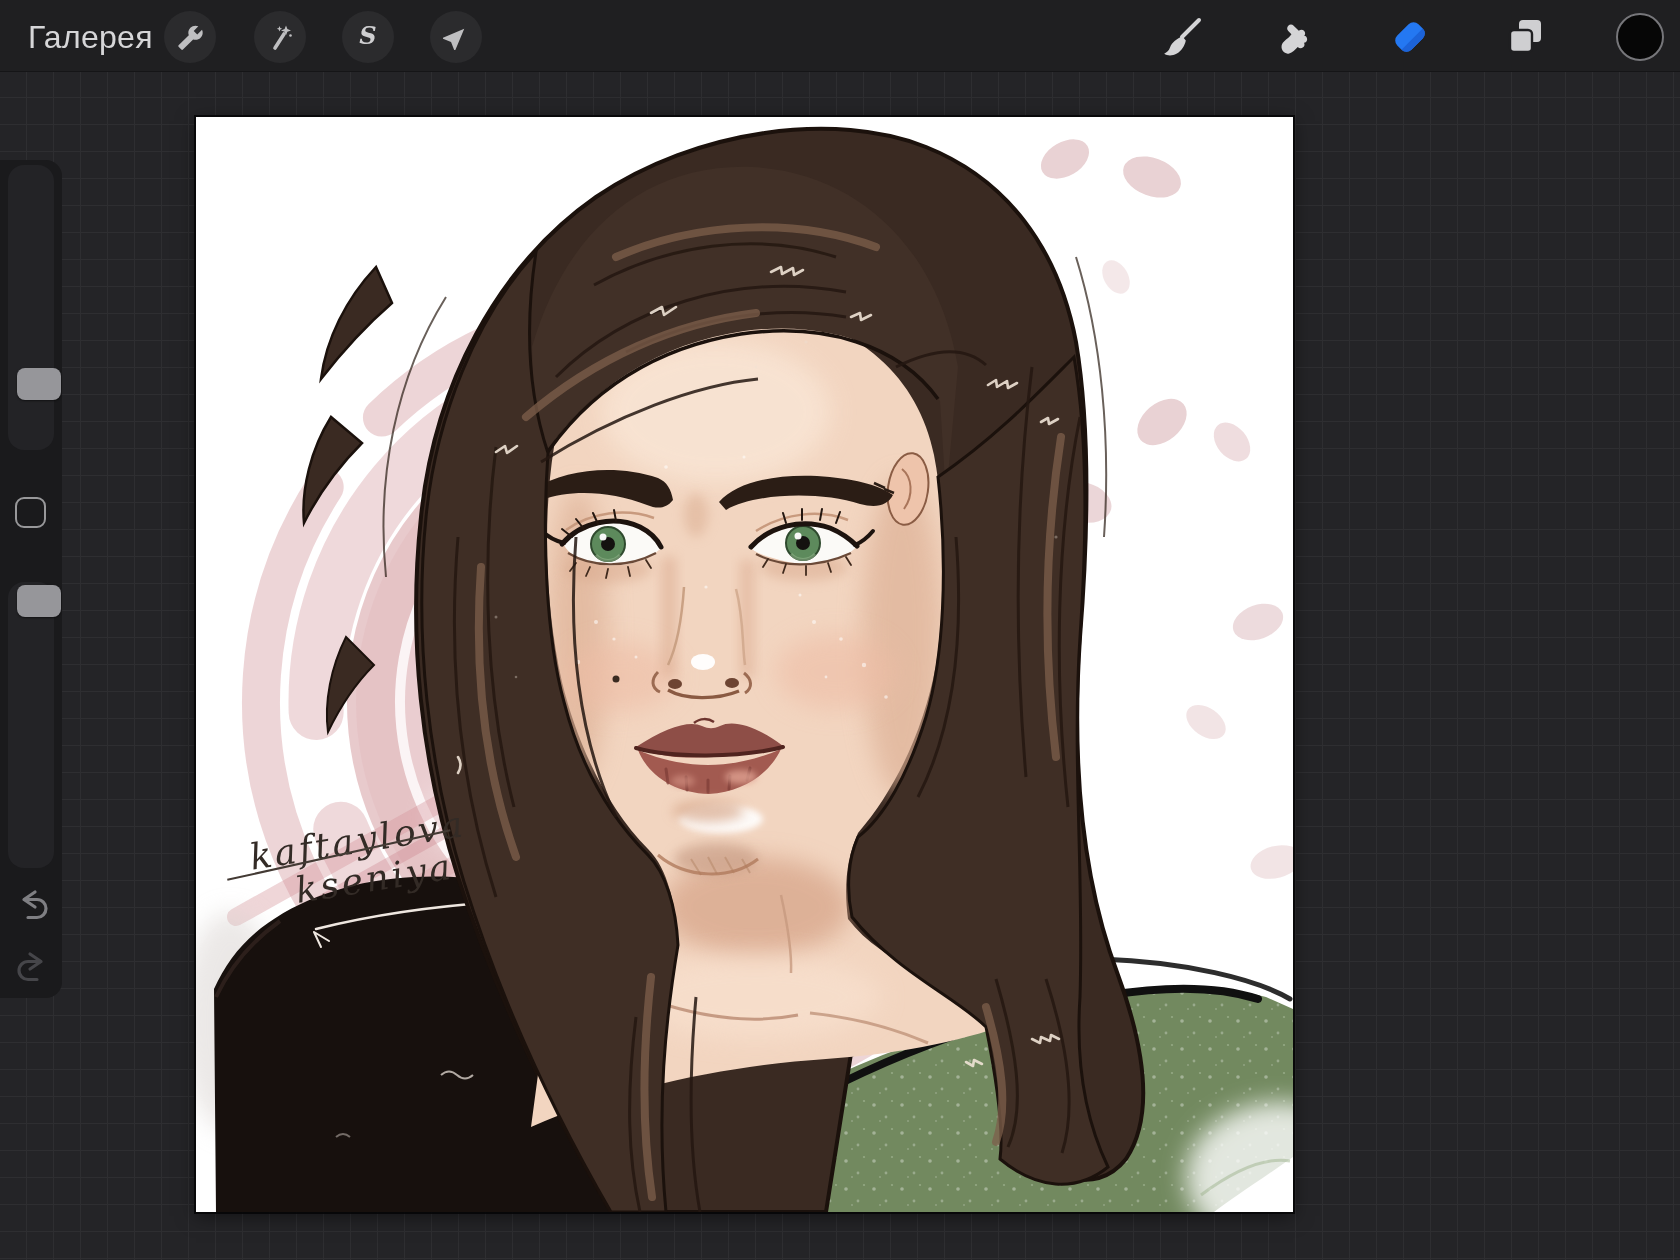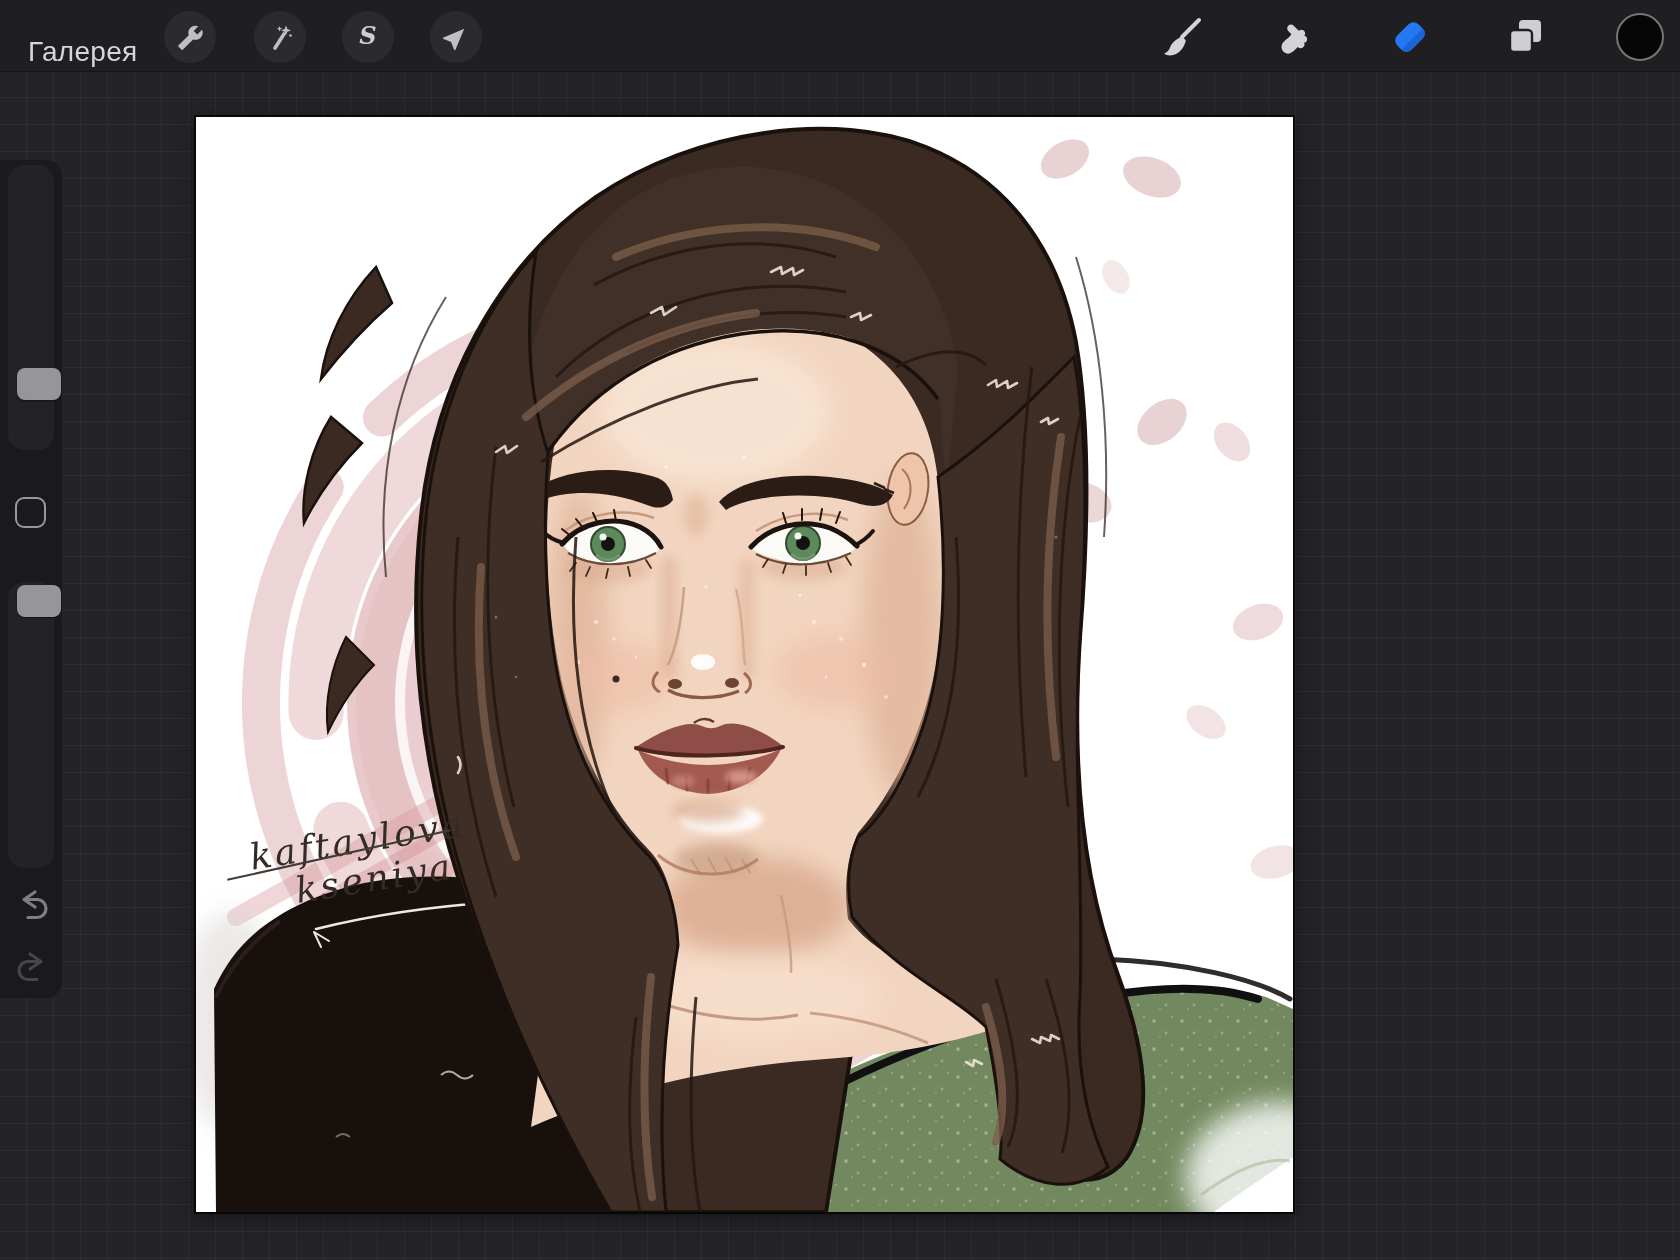--- a/index.html
+++ b/index.html
@@ -16,22 +16,22 @@
     background-image:
       repeating-linear-gradient(to right,transparent 0 26px,#2e2e31 26px 27px),
       repeating-linear-gradient(to bottom,transparent 0 26px,#2e2e31 26px 27px);
   }
   
   .toolbar{
     position:absolute;left:0;top:0;width:1680px;height:71px;
     background:#1f1f21;border-bottom:1px solid #151517;z-index:30;
   }
   .gallery-label{
-    position:absolute;left:28px;top:16px;height:71px;display:flex;align-items:center;
-    color:#d6d6d8;font-size:28px;letter-spacing:.3px;cursor:default;
+    position:absolute;left:28px;top:2px;height:71px;display:flex;align-items:center;
+    color:#d6d6d8;font-size:32px;letter-spacing:.3px;cursor:default;
   }
   .tool-circle{
     position:absolute;top:11px;width:52px;height:52px;border-radius:50%;
     background:#2b2b2d;display:flex;align-items:center;justify-content:center;
   }
   .tool-plain{
     position:absolute;top:11px;width:52px;height:52px;
     display:flex;align-items:center;justify-content:center;
   }
   .tc-1{left:164px}.tc-2{left:254px}.tc-3{left:342px}.tc-4{left:430px}

